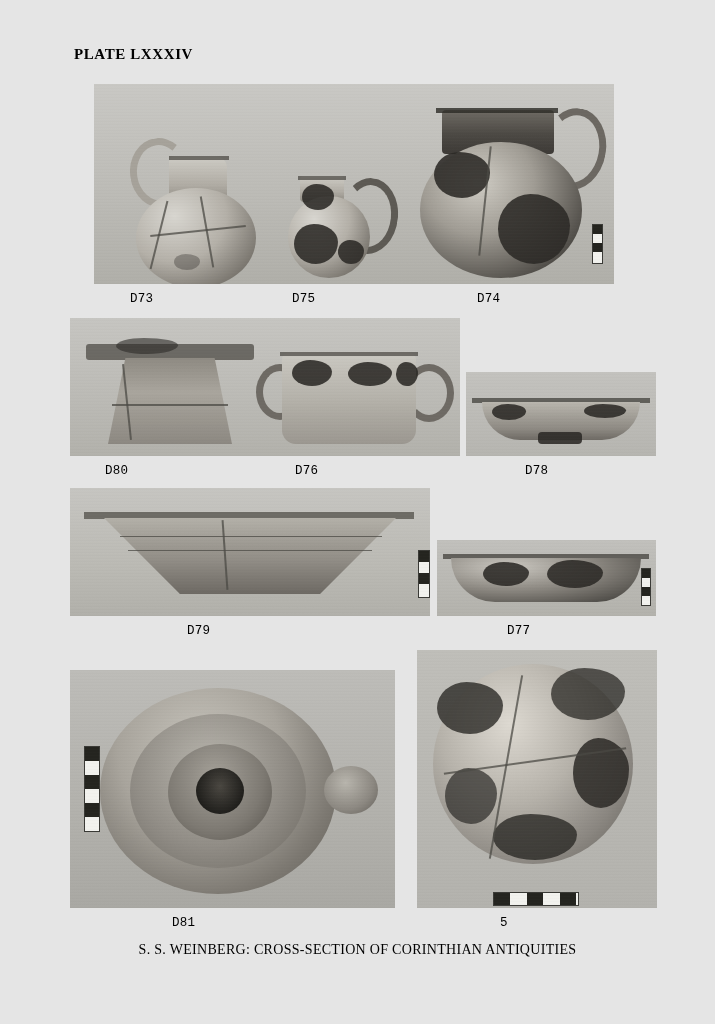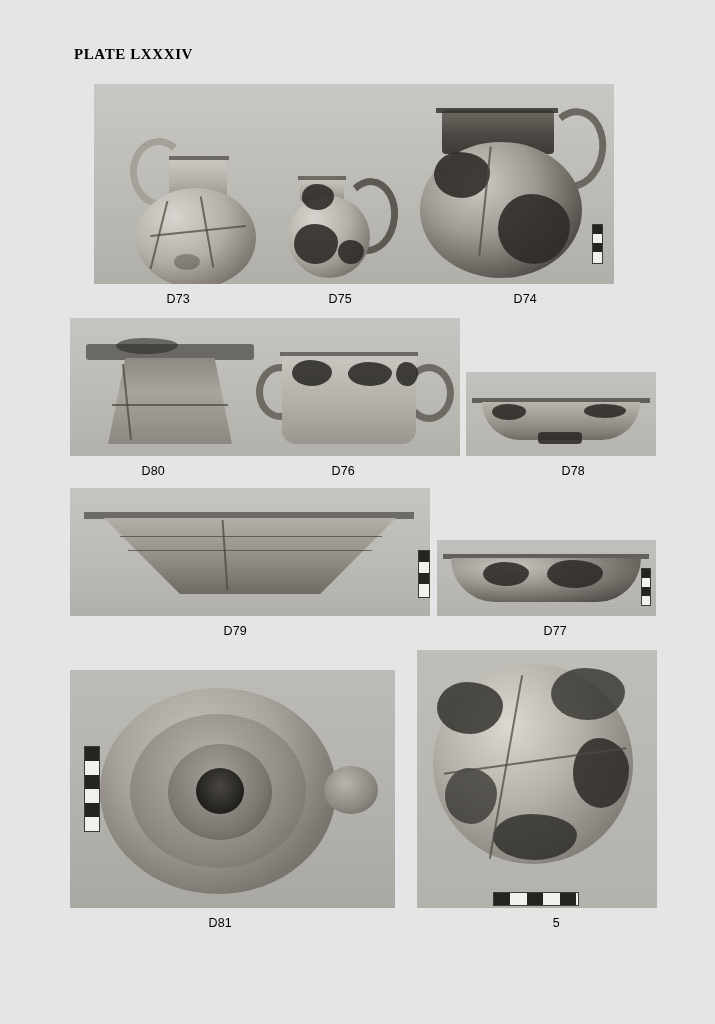--- a/index.html
+++ b/index.html
@@ -34,23 +34,23 @@
   }
 
   .photo {
     position: absolute;
     overflow: hidden;
     background: #b9b9b7;
   }
 
   .caption {
     position: absolute;
-    font-family: Liberation Sans, sans-serif;
+    font-family: Liberation Mono, monospace;
     font-size: 12.5px;
-    text-align: right;
+    text-align: left;
     letter-spacing: 0.2px;
   }
 
   .footer {
     position: absolute;
     left: 0;
     top: 942px;
     width: 715px;
     text-align: center;
     font-family: "Liberation Serif", serif;
@@ -311,14 +311,15 @@
           <i style="width:17px; background:transparent;"></i>
           <i style="width:16px;"></i>
       </div>
     </div>
     <div class="grain"></div>
   </div>
 
   <div class="caption" style="left:172px; top:916px; width:60px;">D81</div>
   <div class="caption" style="left:500px; top:916px; width:60px;">5</div>
 
+  <div class="footer">S. S. WEINBERG: CROSS-SECTION OF CORINTHIAN ANTIQUITIES</div>
 
 </div>
 
 </body></html>

